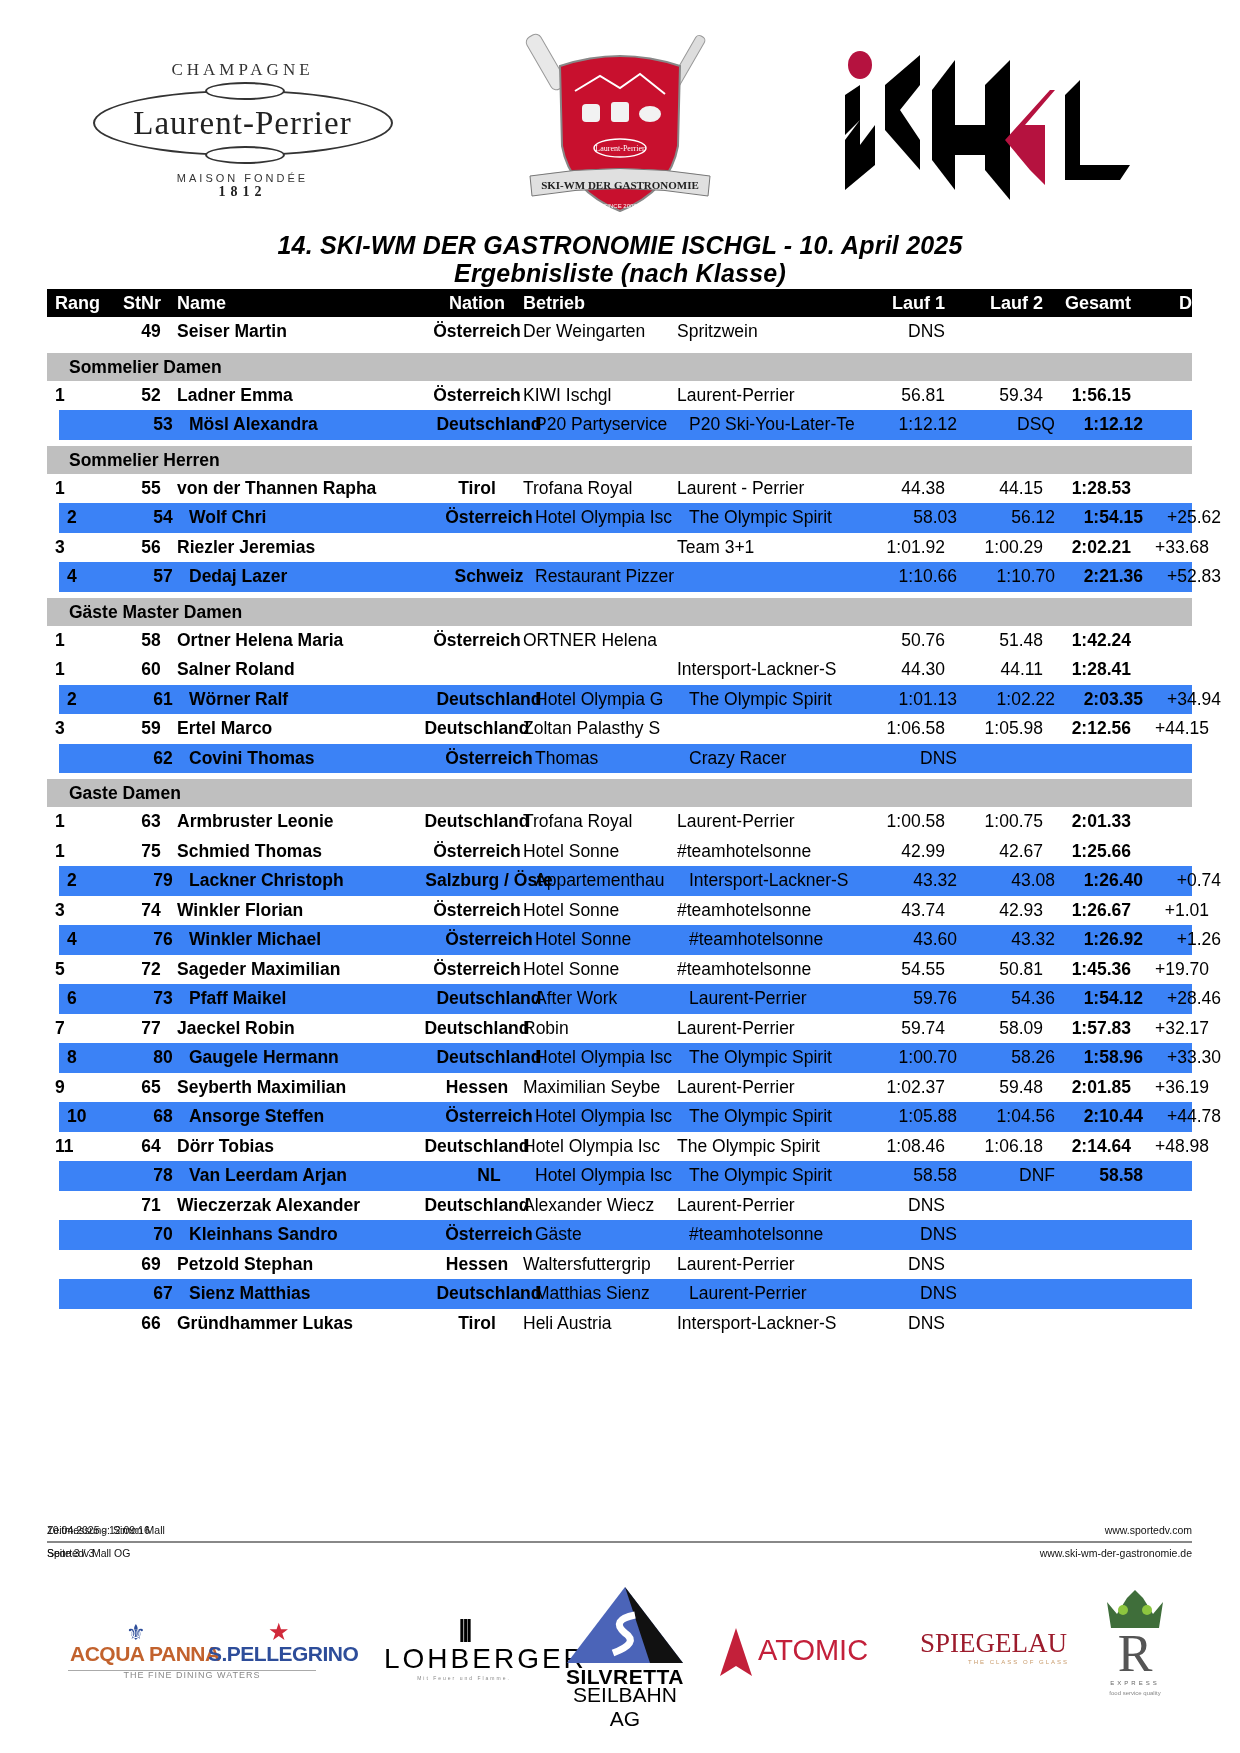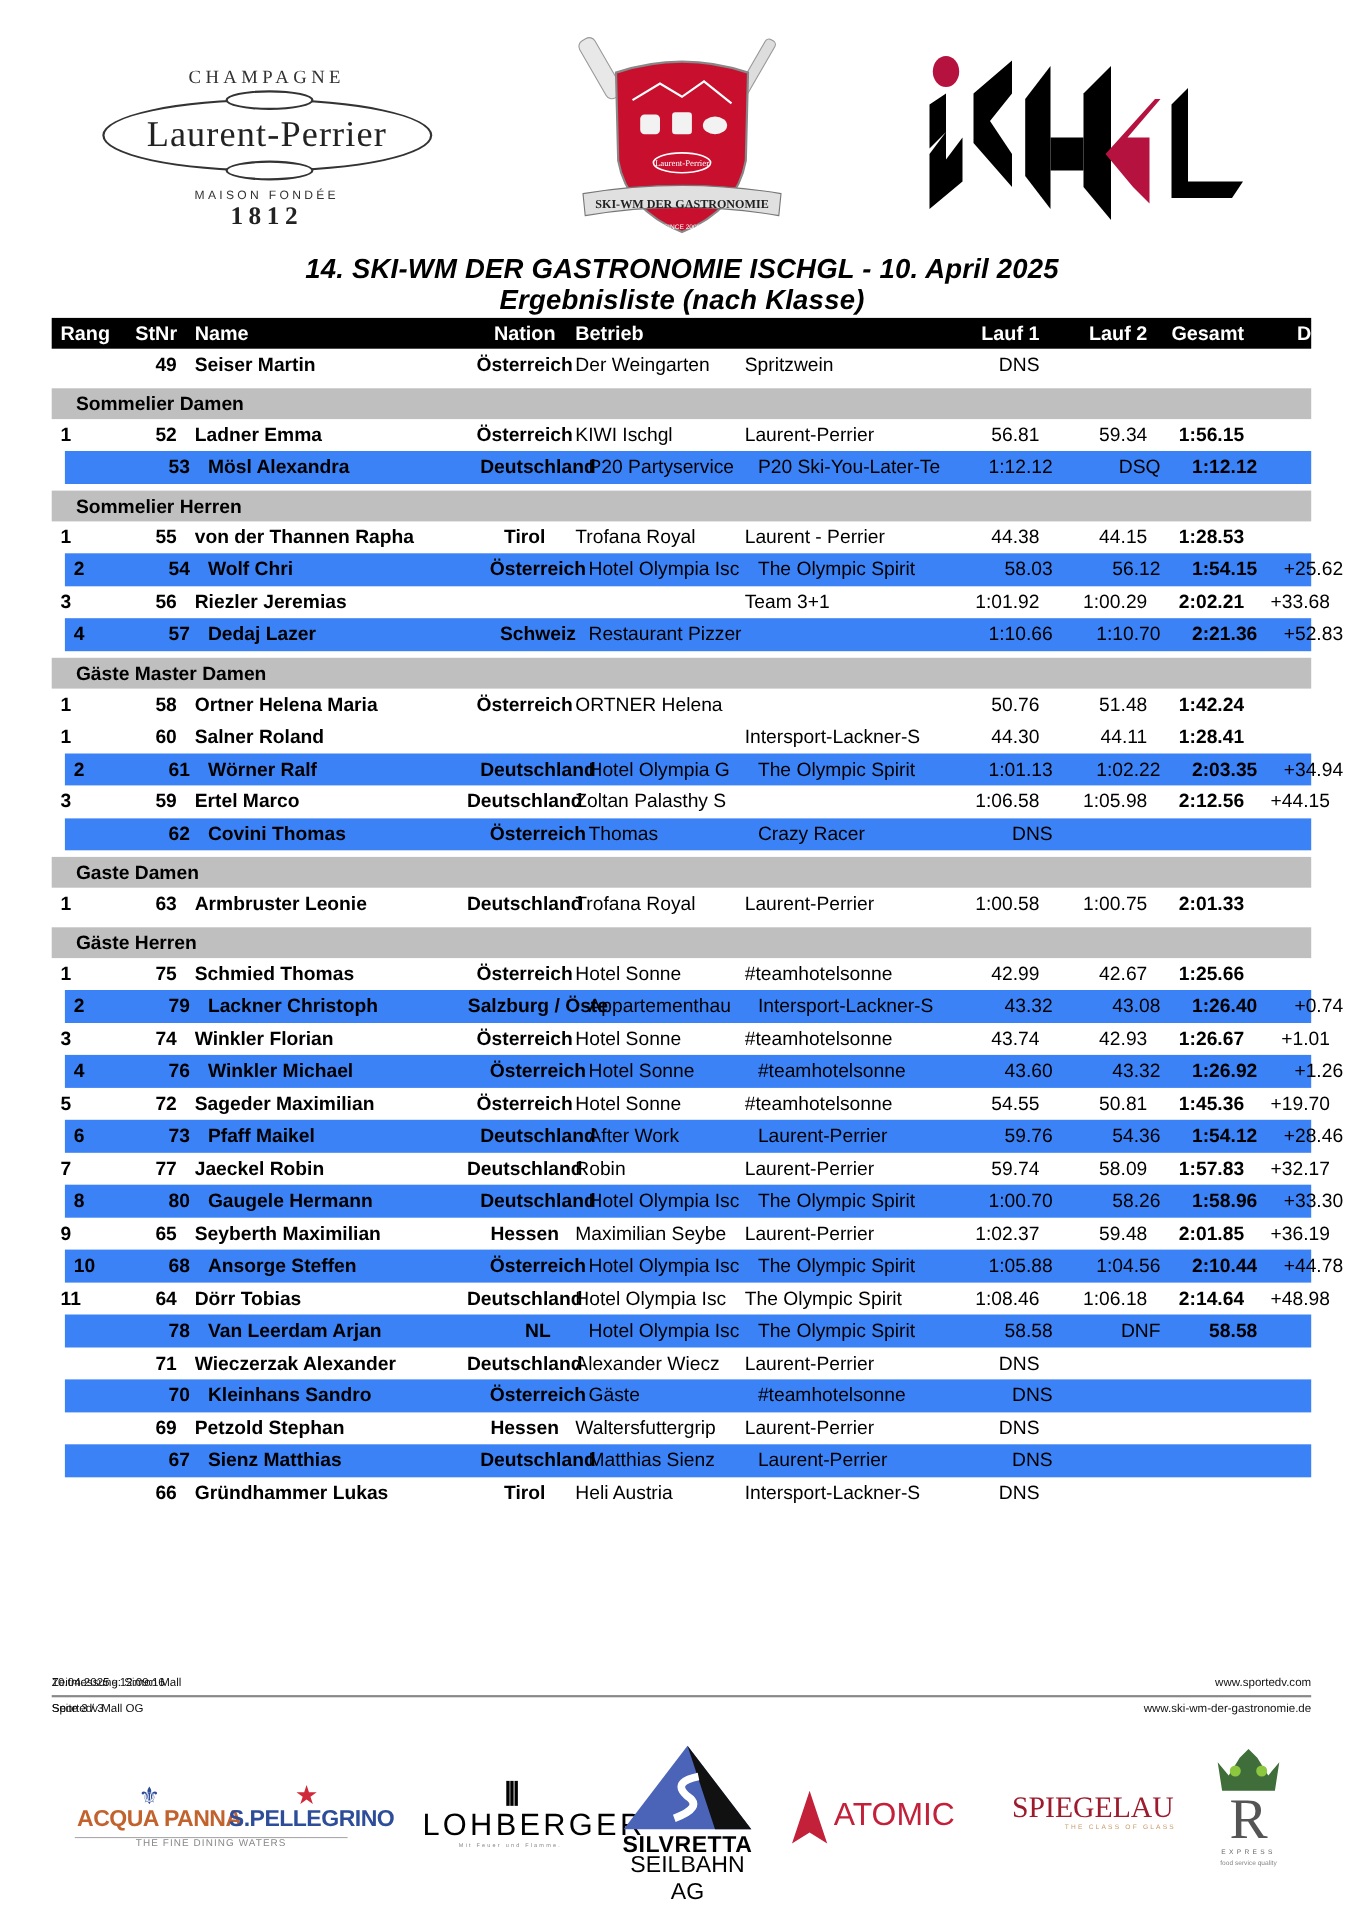--- a/index.html
+++ b/index.html
@@ -7,21 +7,21 @@
 
   
   .logo-lp { position: absolute; left: 90px; top: 40px; width: 305px; height: 170px; text-align: center; }
   .lp-champagne { font-family: "Liberation Serif", serif; font-size: 17px; letter-spacing: 4px; color: #333; margin-top: 20px; }
   .lp-oval { position: relative; margin: 10px auto 0; width: 296px; height: 62px; border: 2px solid #333; border-radius: 50% / 50%; display: flex; align-items: center; justify-content: center; }
   .lp-oval::before, .lp-oval::after { content: ""; position: absolute; left: 110px; width: 76px; height: 14px; border: 2px solid #333; border-radius: 50%; background: #fff; }
   .lp-oval::before { top: -10px; }
   .lp-oval::after { bottom: -10px; }
   .lp-name { font-family: "Liberation Serif", serif; font-size: 33px; color: #222; letter-spacing: 1px; }
   .lp-maison { font-size: 11px; letter-spacing: 3px; color: #333; margin-top: 16px; }
-  .lp-year { font-family: "Liberation Serif", serif; font-size: 23px; letter-spacing: 5px; color: #222; font-weight: bold; }
+  .lp-year { font-family: "Liberation Serif", serif; font-size: 14px; letter-spacing: 5px; color: #222; font-weight: bold; }
 
   .logo-crest { position: absolute; left: 520px; top: 26px; width: 200px; height: 200px; }
   .logo-ischgl { position: absolute; left: 840px; top: 45px; width: 320px; height: 160px; }
 
   
   .title { position: absolute; left: 0; width: 1240px; text-align: center; font-weight: bold; font-style: italic; font-size: 25px; letter-spacing: 0.2px; }
   .title.t1 { top: 231px; }
   .title.t2 { top: 259px; left: 0; }
 
   
@@ -307,23 +307,20 @@
         <span class="cell c-stnr">63</span>
         <span class="cell c-name">Armbruster Leonie</span>
         <span class="cell c-nat">Deutschland</span>
         <span class="cell c-bet">Trofana Royal</span>
         <span class="cell c-team">Laurent-Perrier</span>
         <span class="cell c-l1">1:00.58</span>
         <span class="cell c-l2">1:00.75</span>
         <span class="cell c-ges">2:01.33</span>
         <span class="cell c-diff"></span>
       </div>
-      <div class="row cls">
-        <span class="cell c-classname">Gäste Herren</span>
-      </div>
       <div class="row">
         <span class="cell c-rang">1</span>
         <span class="cell c-stnr">75</span>
         <span class="cell c-name">Schmied Thomas</span>
         <span class="cell c-nat">Österreich</span>
         <span class="cell c-bet">Hotel Sonne</span>
         <span class="cell c-team">#teamhotelsonne</span>
         <span class="cell c-l1">42.99</span>
         <span class="cell c-l2">42.67</span>
         <span class="cell c-ges">1:25.66</span>

